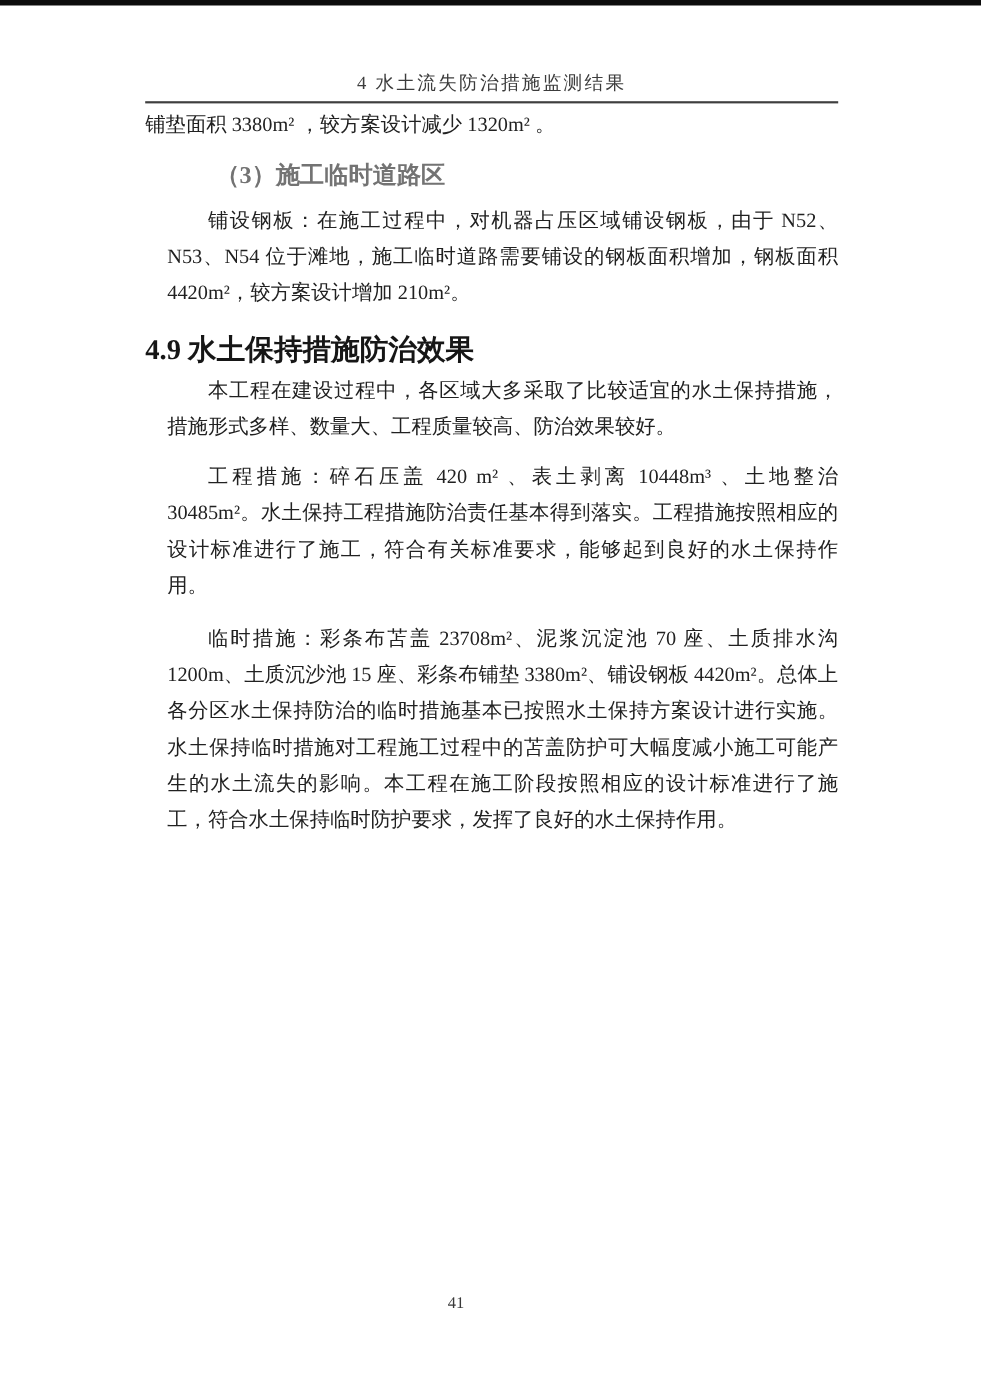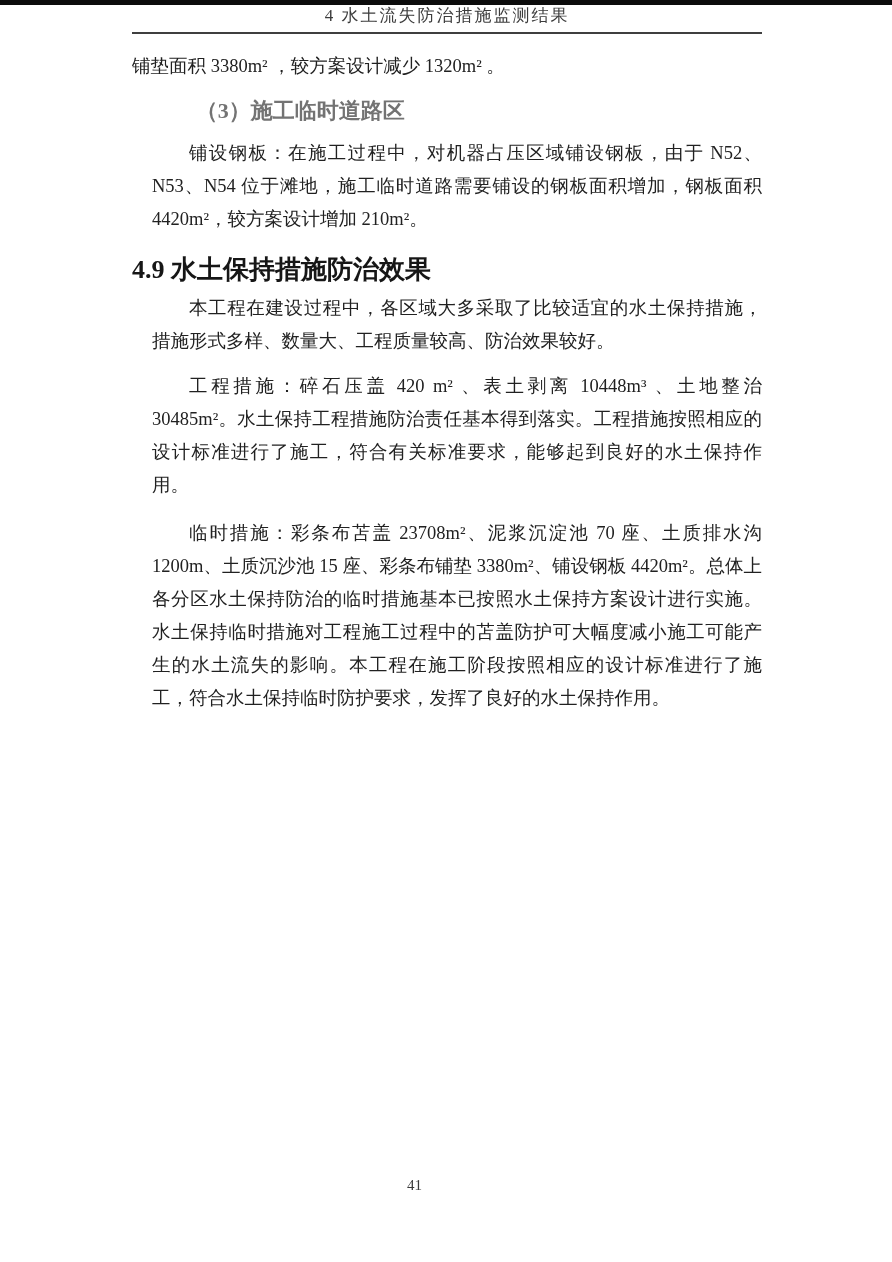--- a/index.html
+++ b/index.html
@@ -18,37 +18,38 @@
   .top-bar {
     width: 892px;
     height: 5px;
     background: #0c0c0c;
   }
   .content {
     margin-left: 132px;
     width: 630px;
   }
   .doc-header {
+    margin-top: 60px;
     text-align: center;
     font-size: 17px;
     line-height: 22px;
     letter-spacing: 2px;
     color: #3c3c3c;
     padding-bottom: 5px;
     border-bottom: 2px solid #3f3f3f;
   }
   .p {
     font-size: 18.5px;
     line-height: 33px;
     text-align: justify;
     margin: 15px 0 0 0;
     color: #212121;
   }
   .p.first {
-    margin-top: 16px;
+    margin-top: 4px;
   }
   .indent {
     text-indent: 2em;
     margin-left: 20px;
   }
   .h3 {
     font-size: 22px;
     font-weight: bold;
     line-height: 30px;
     margin: 13px 0 0 0;

